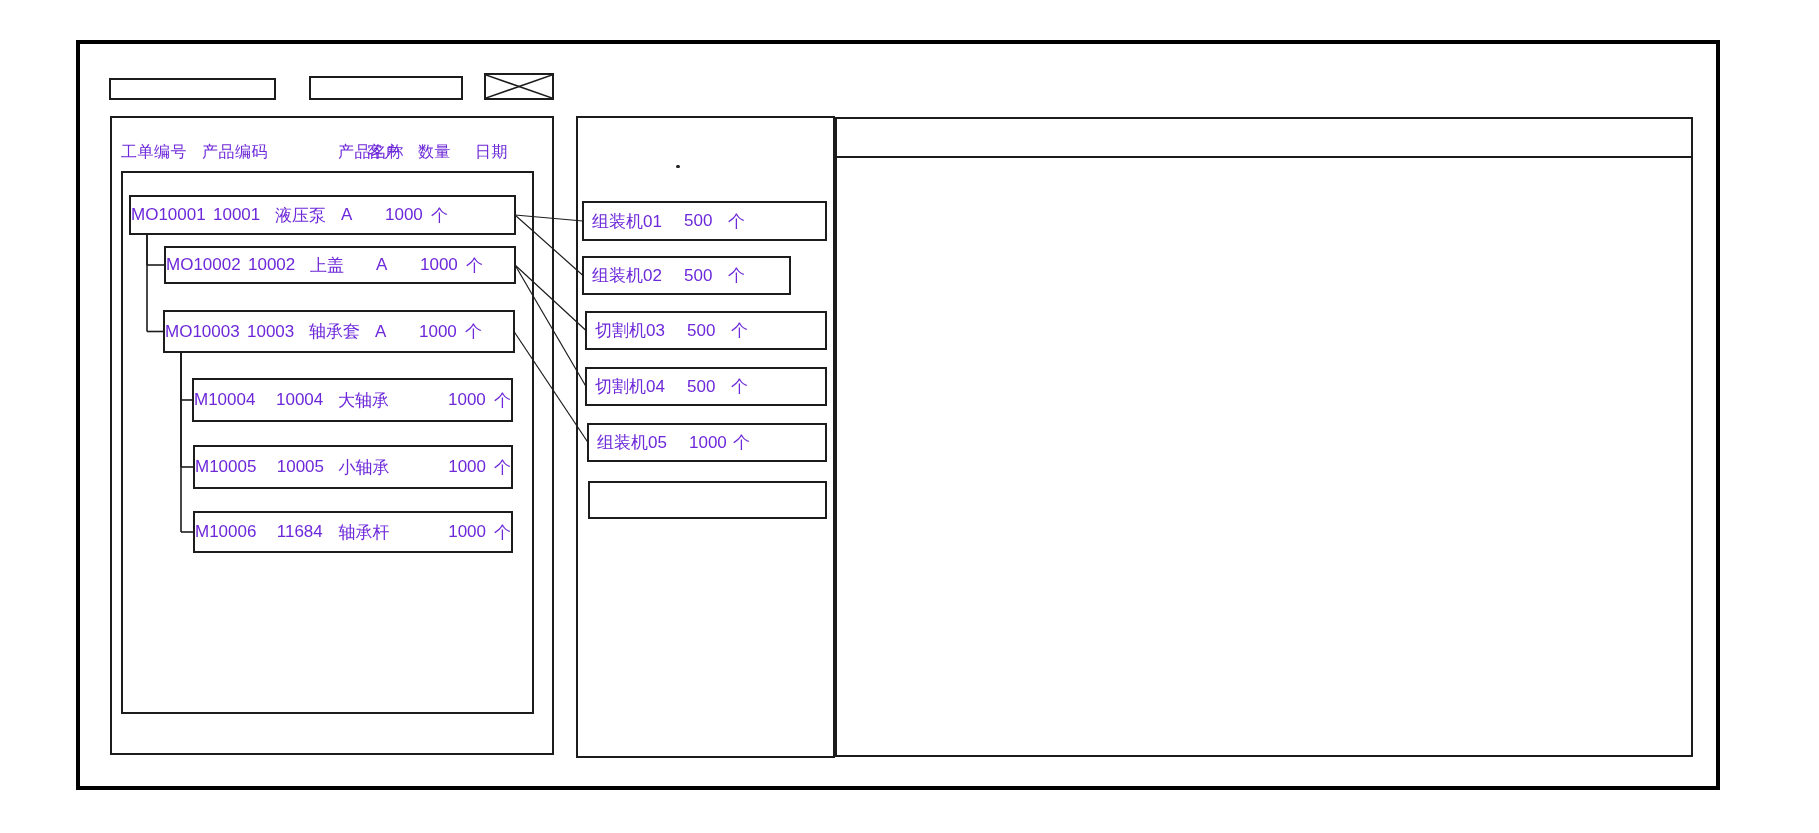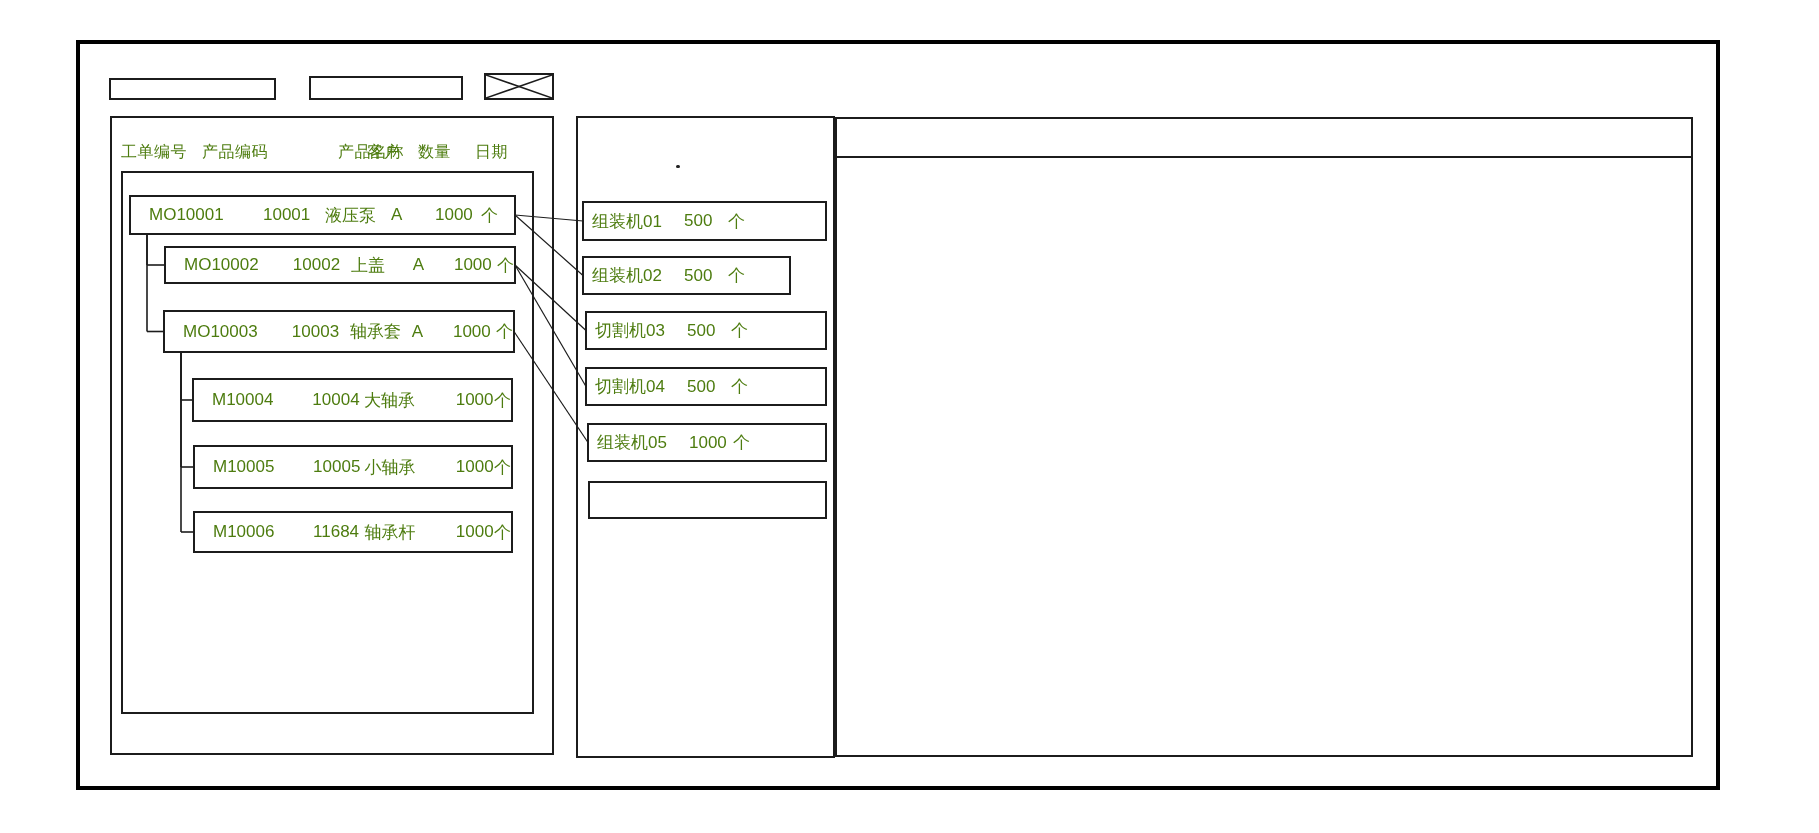--- a/index.html
+++ b/index.html
@@ -1,27 +1,27 @@
 <!DOCTYPE html>
 <html><head>
 <meta charset="utf-8">
 <style>
   html,body{margin:0;padding:0;background:#ffffff;}
   .canvas{position:relative;width:1819px;height:833px;background:#ffffff;
-          font-family:"Liberation Sans","DejaVu Sans",sans-serif;color:#4d7c0f;}
+          font-family:"Liberation Sans","DejaVu Sans",sans-serif;color:#6d28d9;}
   .abs{position:absolute;box-sizing:border-box;}
   .frame{border:4px solid #000;background:#fff;}
   .panel{border:2px solid #1c1c1c;background:#fff;}
   .phbox{border:2px solid #1c1c1c;background:#fff;}
   .box{border:2px solid #1c1c1c;background:#fff;display:flex;align-items:center;
        white-space:nowrap;font-size:17px;overflow:hidden;}
-  .wo{padding-left:18px;}
+  .wo{}
   .f{display:inline-block;}
   .f-ord{width:82px;}
-  .f-code{width:62px;margin-left:32px;}
+  .f-code{width:62px;}
   .f-name{width:66px;}
   .f-cust{width:44px;}
   .f-qty{width:46px;}
   .mach{padding-left:8px;}
   .m-name{width:92px;}
   .m-qty{width:44px;}
   .hdr{position:absolute;top:0;font-size:16px;letter-spacing:0.5px;}
   .divider{background:#1c1c1c;}
   .dot{background:#222;border-radius:2px;}
   svg.overlay{pointer-events:none;}

